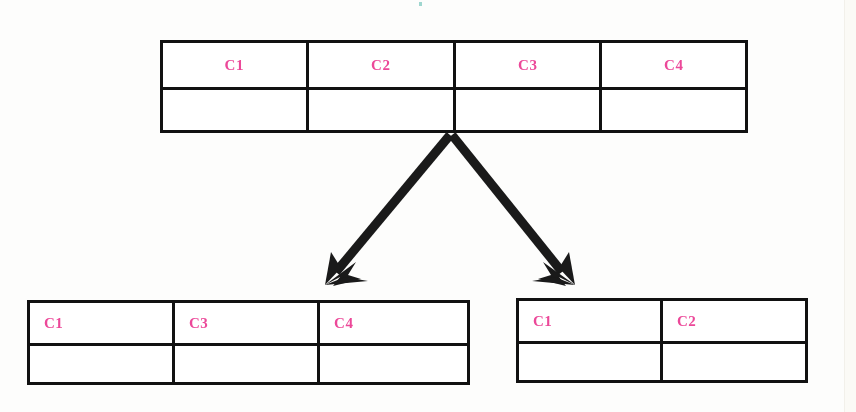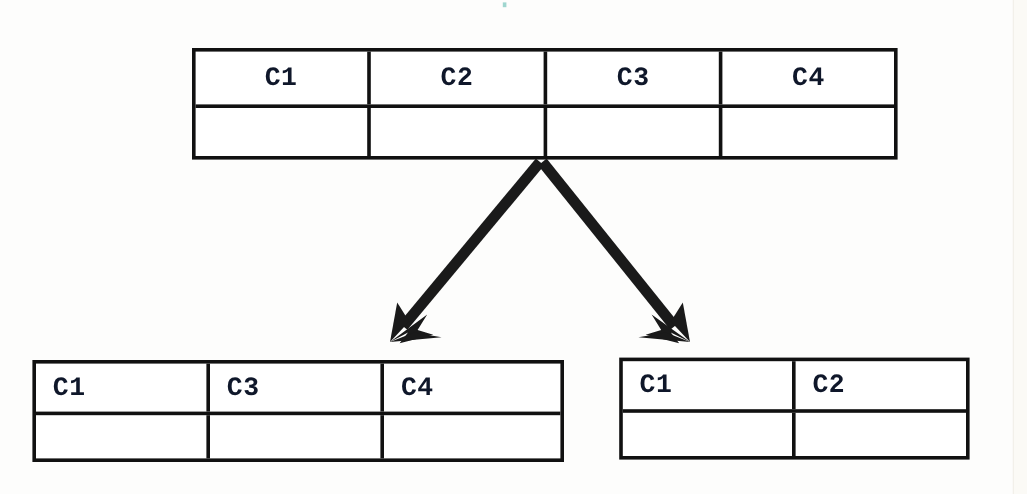--- a/index.html
+++ b/index.html
@@ -58,25 +58,24 @@
     border-right: 3px solid #111111;
     display: flex;
     align-items: center;
     overflow: hidden;
     white-space: nowrap;
   }
   .tbl .cell:last-child {
     border-right: none;
   }
   .tbl .cell .label {
-    color: #0f172a;
+    color: #ec4899;
     font-weight: 700;
-    font-size: 22px;
+    font-size: 15px;
     letter-spacing: .5px;
-    font-family: Liberation Mono, monospace;
   }
   
   .tbl.align-center .cell { justify-content: center; }
   
   .tbl.align-left .cell { justify-content: flex-start; padding-left: 14px; }
 
   
   #table-source {
     left: 160px;
     top: 40px;

